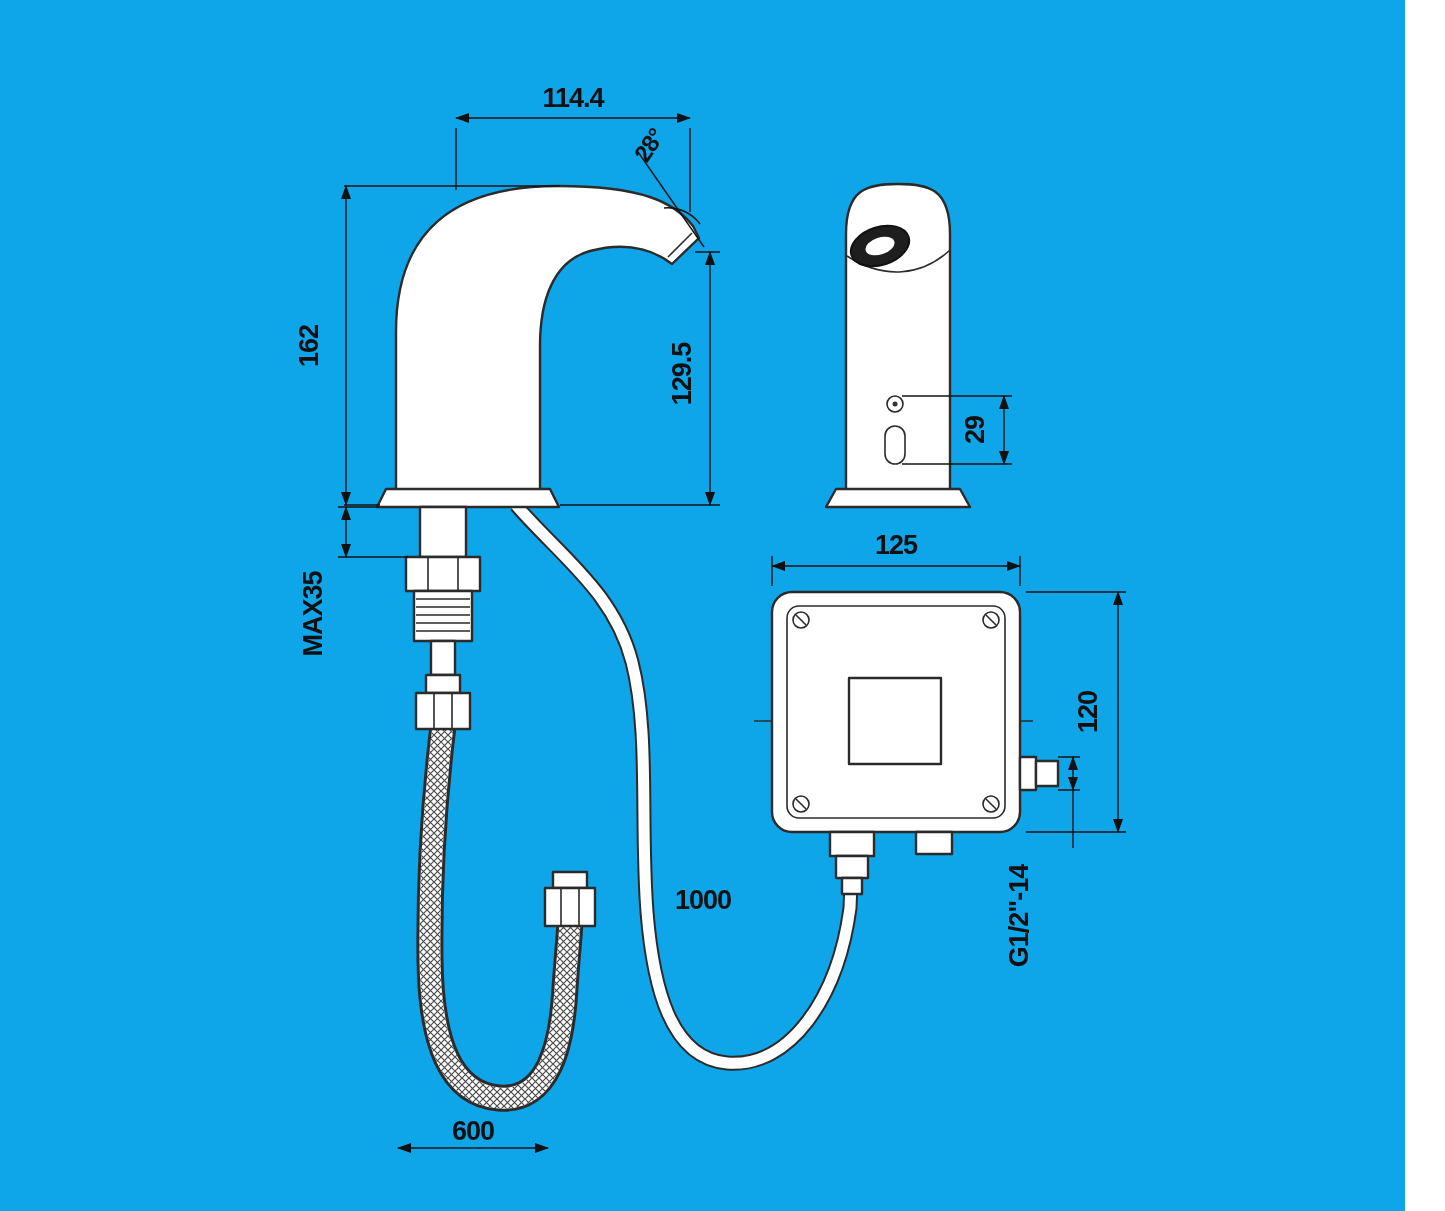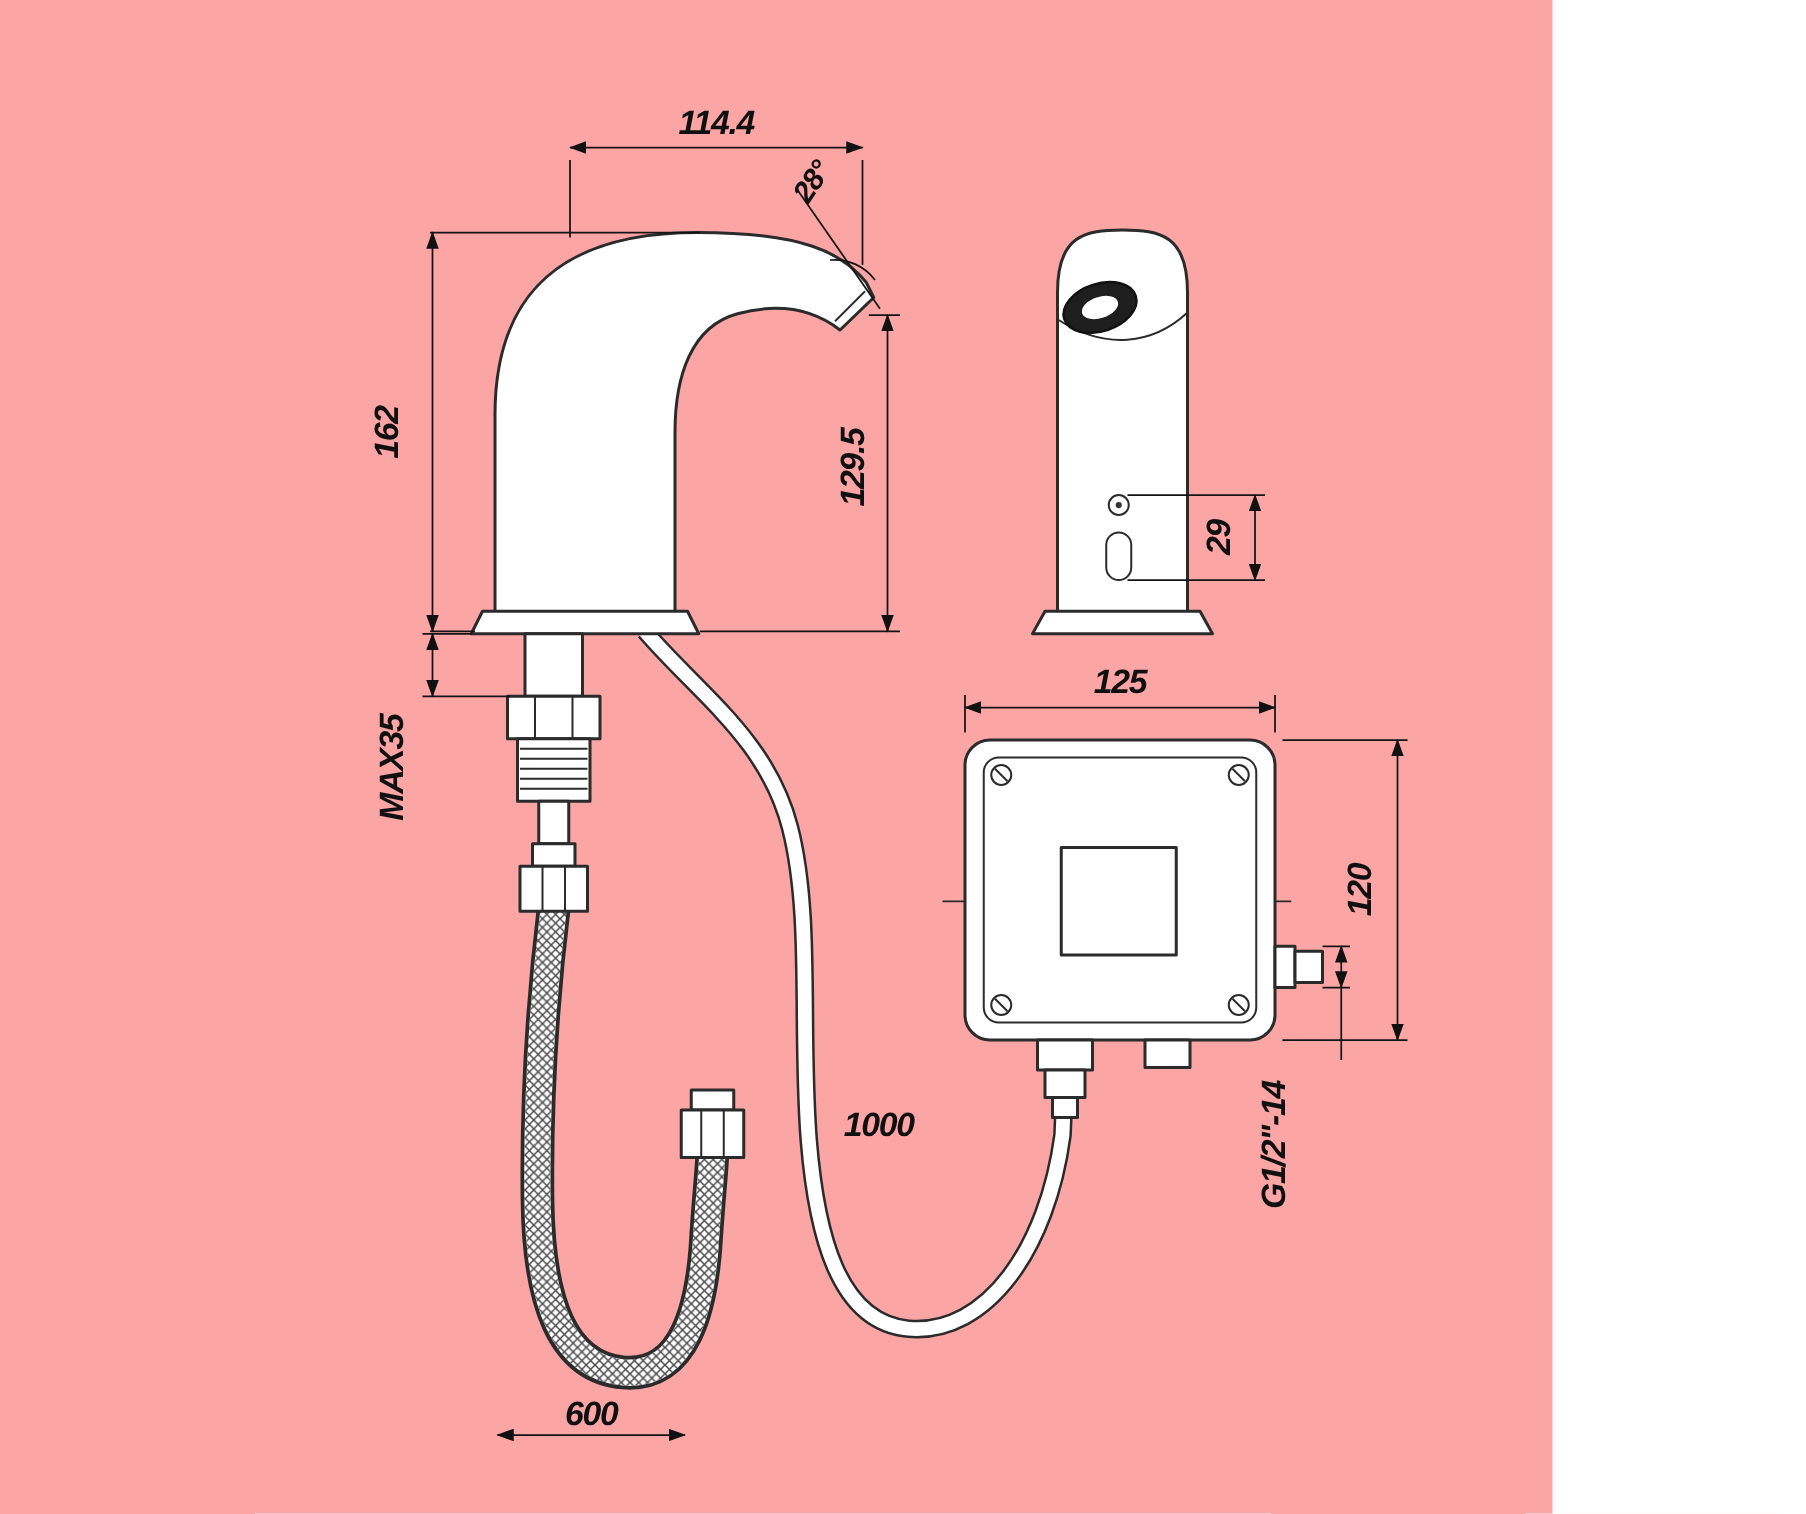--- a/index.html
+++ b/index.html
@@ -1,16 +1,16 @@
 <!DOCTYPE html>
 <html><head>
 <meta charset="utf-8">
 <style>
   html,body{margin:0;padding:0;background:#ffffff;}
-  .page{width:1242px;height:1211px;position:relative;background:#fca5a5;overflow:hidden;font-style:italic;}
+  .page{width:1405px;height:1211px;position:relative;background:#0ea5e9;overflow:hidden;}
   svg{position:absolute;left:0;top:0;}
   .obj{stroke:#2b2b2b;stroke-width:2.4;fill:none;stroke-linejoin:round;}
   .objf{stroke:#2b2b2b;stroke-width:2.4;fill:#ffffff;stroke-linejoin:round;}
   .thin{stroke:#2b2b2b;stroke-width:1.6;fill:none;}
   .dim{stroke:#141414;stroke-width:1.4;fill:none;}
   .cl{stroke:#2b2b2b;stroke-width:1.4;fill:none;stroke-dasharray:20 6 5 6;}
   text{font-family:"Liberation Sans","DejaVu Sans",sans-serif;font-weight:700;font-size:27px;fill:#101010;letter-spacing:-1px;}
   text.small{font-size:24px;}
 </style>
 </head>

